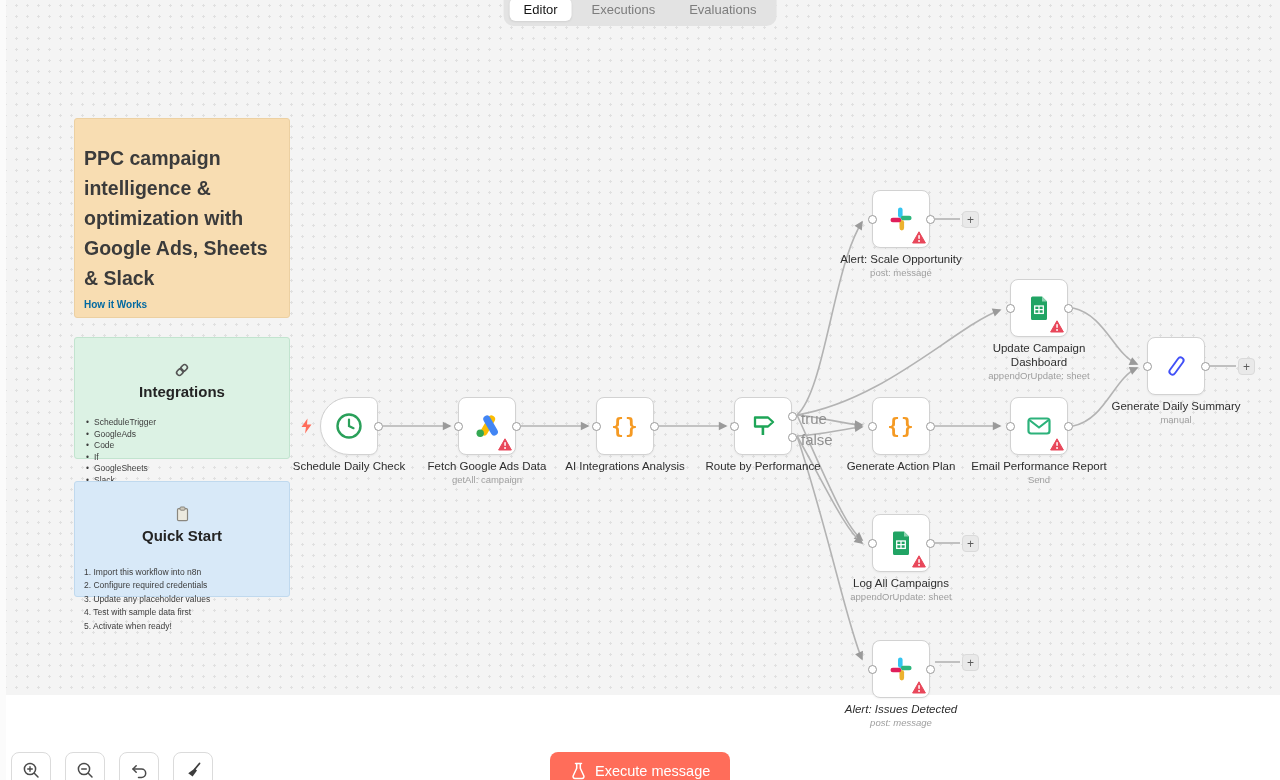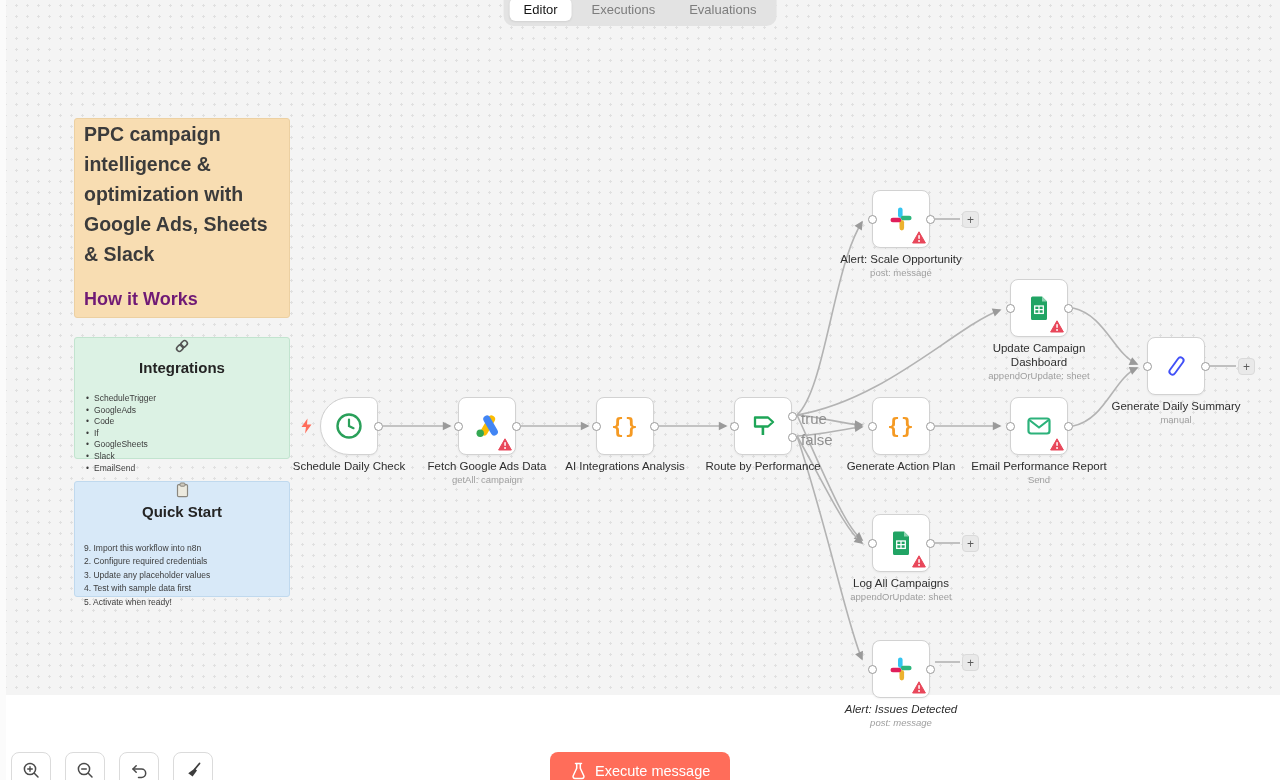--- a/index.html
+++ b/index.html
@@ -14,29 +14,29 @@
   .left-strip { position:absolute; left:0; top:0; width:6px; height:780px; background:#fbfbfb; }
 
   
   .tabbar { position:absolute; left:50%; top:-10px; transform:translateX(-50%);
     background:#e3e3e3; border-radius:10px; padding:8px 6px 5px 6px;
     display:flex; align-items:center; gap:6px; }
   .tab { font-size:13px; color:#7d7d7d; padding:4px 14px; border-radius:6px; cursor:pointer; white-space:nowrap; }
   .tab.active { background:#ffffff; color:#151515; box-shadow:0 1px 2px rgba(0,0,0,.08); }
 
   
-  .sticky { position:absolute; border-radius:3px; padding:0 9px; }
+  .sticky { position:absolute; border-radius:3px; padding:24px 9px; }
   .sticky.orange { left:74px; top:118px; width:216px; height:200px;
     background:#f8ddb2; border:1px solid #ecd0a2; }
   .sticky.green { left:74px; top:337px; width:216px; height:122px;
     background:#dcf2e4; border:1px solid #c2e4cf; }
   .sticky.blue { left:74px; top:481px; width:216px; height:116px;
     background:#d8e9f8; border:1px solid #c0d9ee; }
   .sticky-title { font-size:19.5px; line-height:30px; font-weight:bold; color:#3b3b3b; }
-  .sticky-sub { position:absolute; left:9px; bottom:7px; font-size:18px; font-weight:bold; color:#701a75; }
+  .sticky-sub { position:absolute; left:9px; bottom:7px; font-size:10px; font-weight:bold; color:#0369a1; }
   .sticky-heading { display:flex; align-items:center; gap:2px; font-size:15px; font-weight:bold; color:#242424; margin-bottom:2px;flex-direction:column; }
   .note-list { margin-top:17px; }
   .note-list .li { font-size:8.5px; color:#3c3c3c; line-height:11.6px; padding-left:10px; position:relative; }
   .note-list .li::before { content:"•"; position:absolute; left:2px; }
   .qs-list { margin-top:22px; }
   .qs-list .li { font-size:8.5px; color:#3c3c3c; line-height:13.4px; }
 
   
   svg.wires { position:absolute; left:0; top:0; pointer-events:none; }
   .wire { stroke:#b3b3b3; stroke-width:1.6; fill:none; }
@@ -141,21 +141,21 @@
     <div class="sticky-heading">
       <span>
         <svg width="15" height="16" viewBox="0 0 15 16">
           <rect x="2.5" y="2.6" width="10" height="12" rx="1.2" fill="#eceadf" stroke="#8a877f" stroke-width="1.2"></rect>
           <rect x="5" y="1" width="5" height="3.2" rx="1" fill="#cfcabe" stroke="#8a877f" stroke-width="1"></rect>
         </svg>
       </span>
       <span>Quick Start</span>
     </div>
     <div class="qs-list">
-      <div class="li">9. Import this workflow into n8n</div>
+      <div class="li">1. Import this workflow into n8n</div>
       <div class="li">2. Configure required credentials</div>
       <div class="li">3. Update any placeholder values</div>
       <div class="li">4. Test with sample data first</div>
       <div class="li">5. Activate when ready!</div>
     </div>
   </div>
 
   <span class="bolt" style="left:300px; top:418px;">
     <svg width="13" height="16" viewBox="0 0 13 16">
         <path d="M7.5,0.5 L1.5,9 H6 L5,15.5 L11.5,6.5 H7 Z" fill="#ff6d5a"></path>

